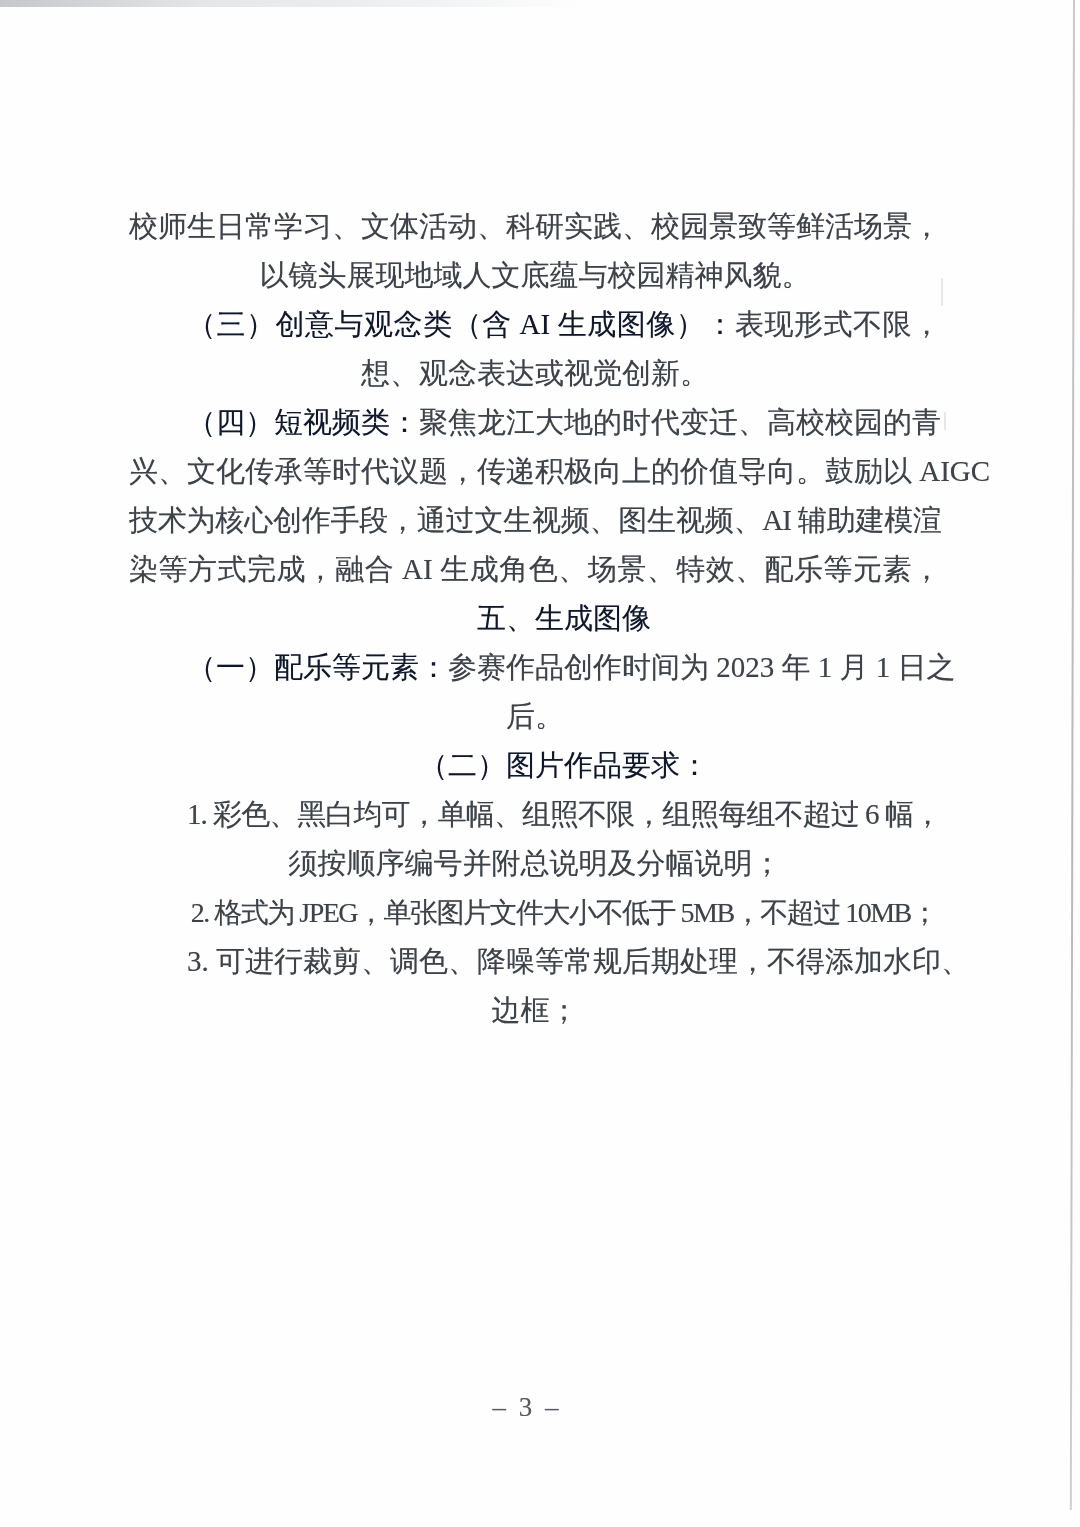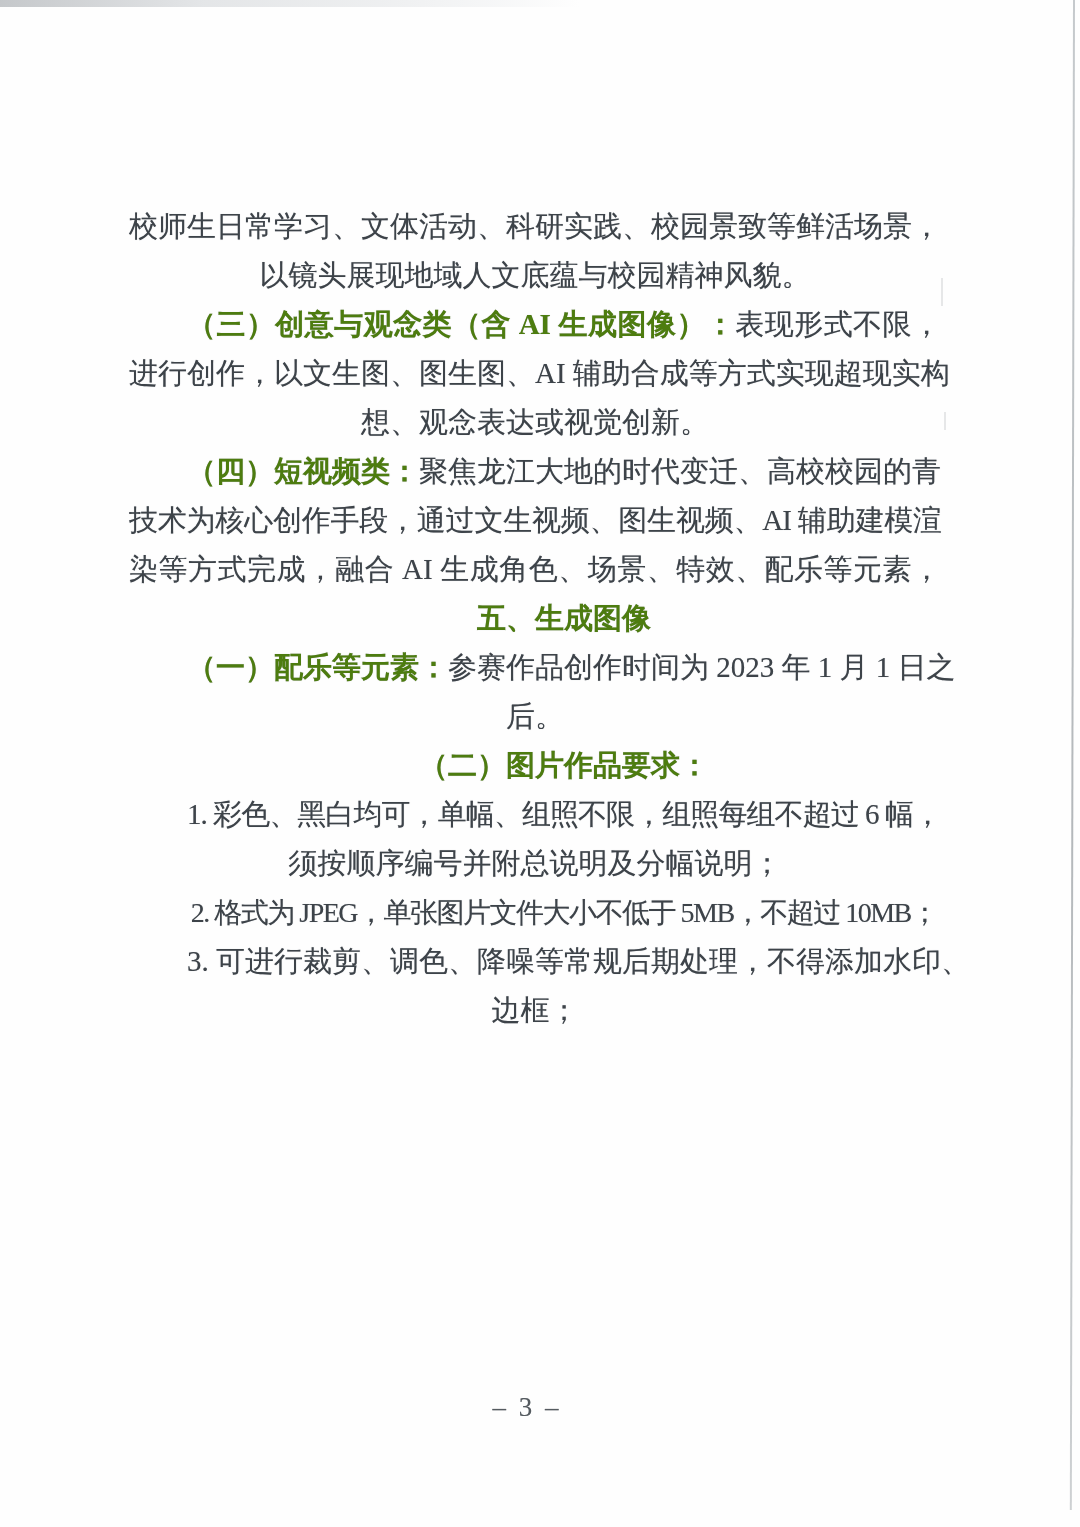--- a/index.html
+++ b/index.html
@@ -37,21 +37,21 @@
   .content {
     position:absolute; left:129px; top:202px; width:812px;
     color:#3d4349; font-size:29px;
     text-shadow:0 0 .7px rgba(70,80,92,.45);
   }
   .ln {
     height:49px; line-height:49px;
     white-space:nowrap;
     text-align:center;
   }
-  .ln b { font-weight:700; color:#4d7c0f; }
+  .ln b { font-weight:400; color:#0f172a; }
   .jf { text-align:justify; text-align-last:justify; }
   .ind { padding-left:58px; }
   .t1 { letter-spacing:-1px; }
   .t2 { font-size:28px; letter-spacing:-1.5px; }
 
   .footer {
     position:absolute; top:1392px; left:0; width:1054px;
     text-align:center;
     font-size:27px; color:#555b60; letter-spacing:3px;
     text-shadow:0 0 .6px rgba(80,88,95,.4);
@@ -64,23 +64,23 @@
 
   <div class="top-smudge"></div>
   <div class="edge-line"></div>
   <div class="noise-a"></div>
   <div class="noise-b"></div>
 
   <div class="content">
     <div class="ln jf"><b></b><span>校师生日常学习、文体活动、科研实践、校园景致等鲜活场景，</span></div>
     <div class="ln"><b></b><span>以镜头展现地域人文底蕴与校园精神风貌。</span></div>
     <div class="ln jf ind"><b>（三）创意与观念类（含 AI 生成图像）：</b><span>表现形式不限，</span></div>
-    <div class="ln jf"><b></b><span>进行创作，以文生图、图生图、AI 辅助合成等方式实现超现实构</span></div>
     <div class="ln"><b></b><span>想、观念表达或视觉创新。</span></div>
     <div class="ln jf ind"><b>（四）短视频类：</b><span>聚焦龙江大地的时代变迁、高校校园的青</span></div>
+    <div class="ln jf"><b></b><span>兴、文化传承等时代议题，传递积极向上的价值导向。鼓励以 AIGC</span></div>
     <div class="ln jf t1"><b></b><span>技术为核心创作手段，通过文生视频、图生视频、AI 辅助建模渲</span></div>
     <div class="ln jf"><b></b><span>染等方式完成，融合 AI 生成角色、场景、特效、配乐等元素，</span></div>
     <div class="ln ind"><b>五、生成图像</b><span></span></div>
     <div class="ln jf ind"><b>（一）配乐等元素：</b><span>参赛作品创作时间为 2023 年 1 月 1 日之</span></div>
     <div class="ln"><b></b><span>后。</span></div>
     <div class="ln ind"><b>（二）图片作品要求：</b><span></span></div>
     <div class="ln jf ind t1"><b></b><span>1. 彩色、黑白均可，单幅、组照不限，组照每组不超过 6 幅，</span></div>
     <div class="ln"><b></b><span>须按顺序编号并附总说明及分幅说明；</span></div>
     <div class="ln ind t2"><b></b><span>2. 格式为 JPEG，单张图片文件大小不低于 5MB，不超过 10MB；</span></div>
     <div class="ln jf ind"><b></b><span>3. 可进行裁剪、调色、降噪等常规后期处理，不得添加水印、</span></div>

